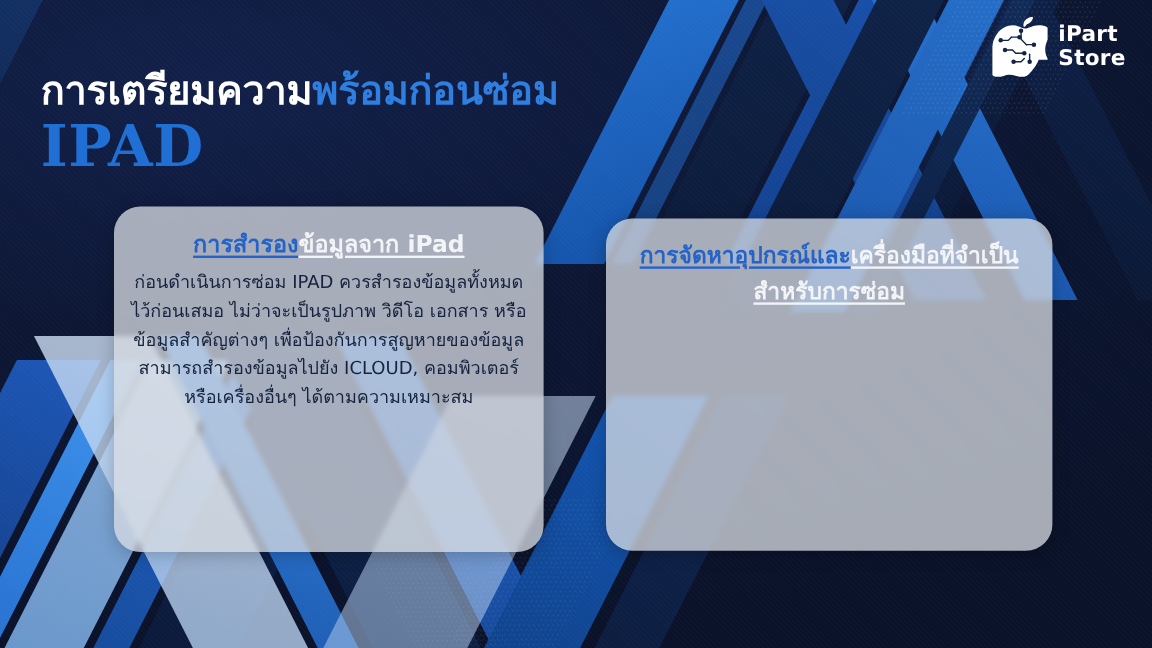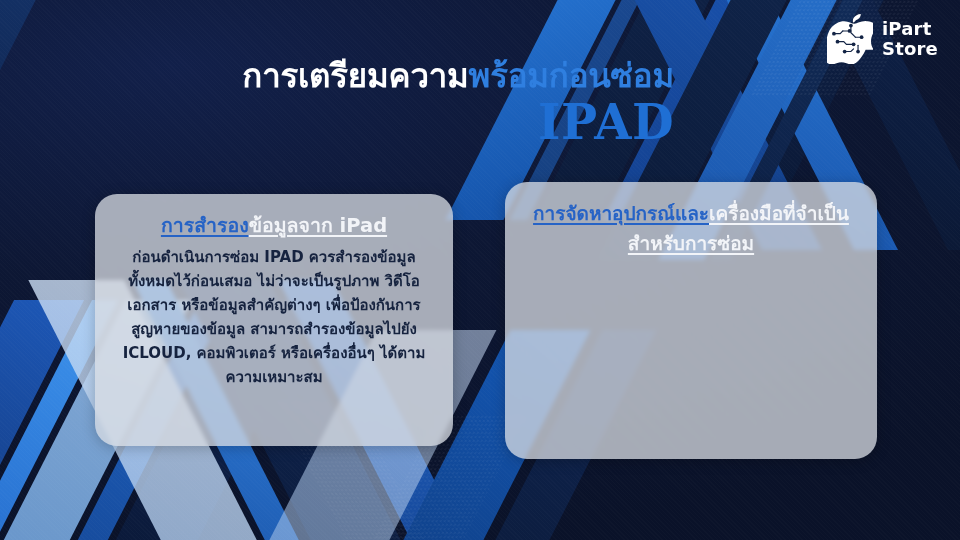--- a/index.html
+++ b/index.html
@@ -124,21 +124,20 @@
   .title {
     position: absolute;
     left: 34px;
     top: 52px;
     z-index: 25;
     width: 640px;
     font-weight: bold;
     font-size: 33px;
     line-height: 48px;
     letter-spacing: -0.2px;
-    text-align: right;
   }
   .title .t-white { color: #ffffff; }
   .title .t-blue  { color: #2f7fe0; }
   .title .t-ipad {
     display: block;
     color: #1f6fd4;
     font-family: "DejaVu Serif", "Liberation Serif", serif;
     font-weight: bold;
     font-size: 48px;
     letter-spacing: 0.5px;
@@ -150,35 +149,35 @@
     position: absolute;
     z-index: 20;
     border-radius: 22px;
     background: rgba(216,219,226,0.76);
     box-shadow: 0 2px 14px rgba(0,0,0,0.22);
     backdrop-filter: blur(2px);
     box-sizing: border-box;
     padding: 16px 14px 14px;
     text-align: center;
   }
-  .card-left  { left: 95px;  top: 194px; width: 358px; height: 252px; }
+  .card-left  { left: 95px;  top: 172px; width: 358px; height: 288px; }
   .card-right { left: 505px; top: 182px; width: 372px; height: 277px; text-align: center; }
 
   .card-head {
     font-weight: bold;
     font-size: 19.5px;
     line-height: 31px;
     margin: 0 0 4px 0;
   }
   .card-head .h-blue  { color: #2663c6; text-decoration: underline; text-underline-offset: 3px; text-decoration-thickness: 1.5px; }
   .card-head .h-white { color: #f2f4f8; text-decoration: underline; text-underline-offset: 3px; text-decoration-thickness: 1.5px; }
 
   .card-body {
     color: #16233f;
-    font-weight: bold;
+    font-weight: normal;
     font-size: 15px;
     line-height: 24px;
     margin: 0;
   }
   .card-right .card-head { font-size: 19px; line-height: 30px; }
   .card-right .card-body { margin-top: 14px; line-height: 25px; }
 </style>
 </head>
 <body>
 

